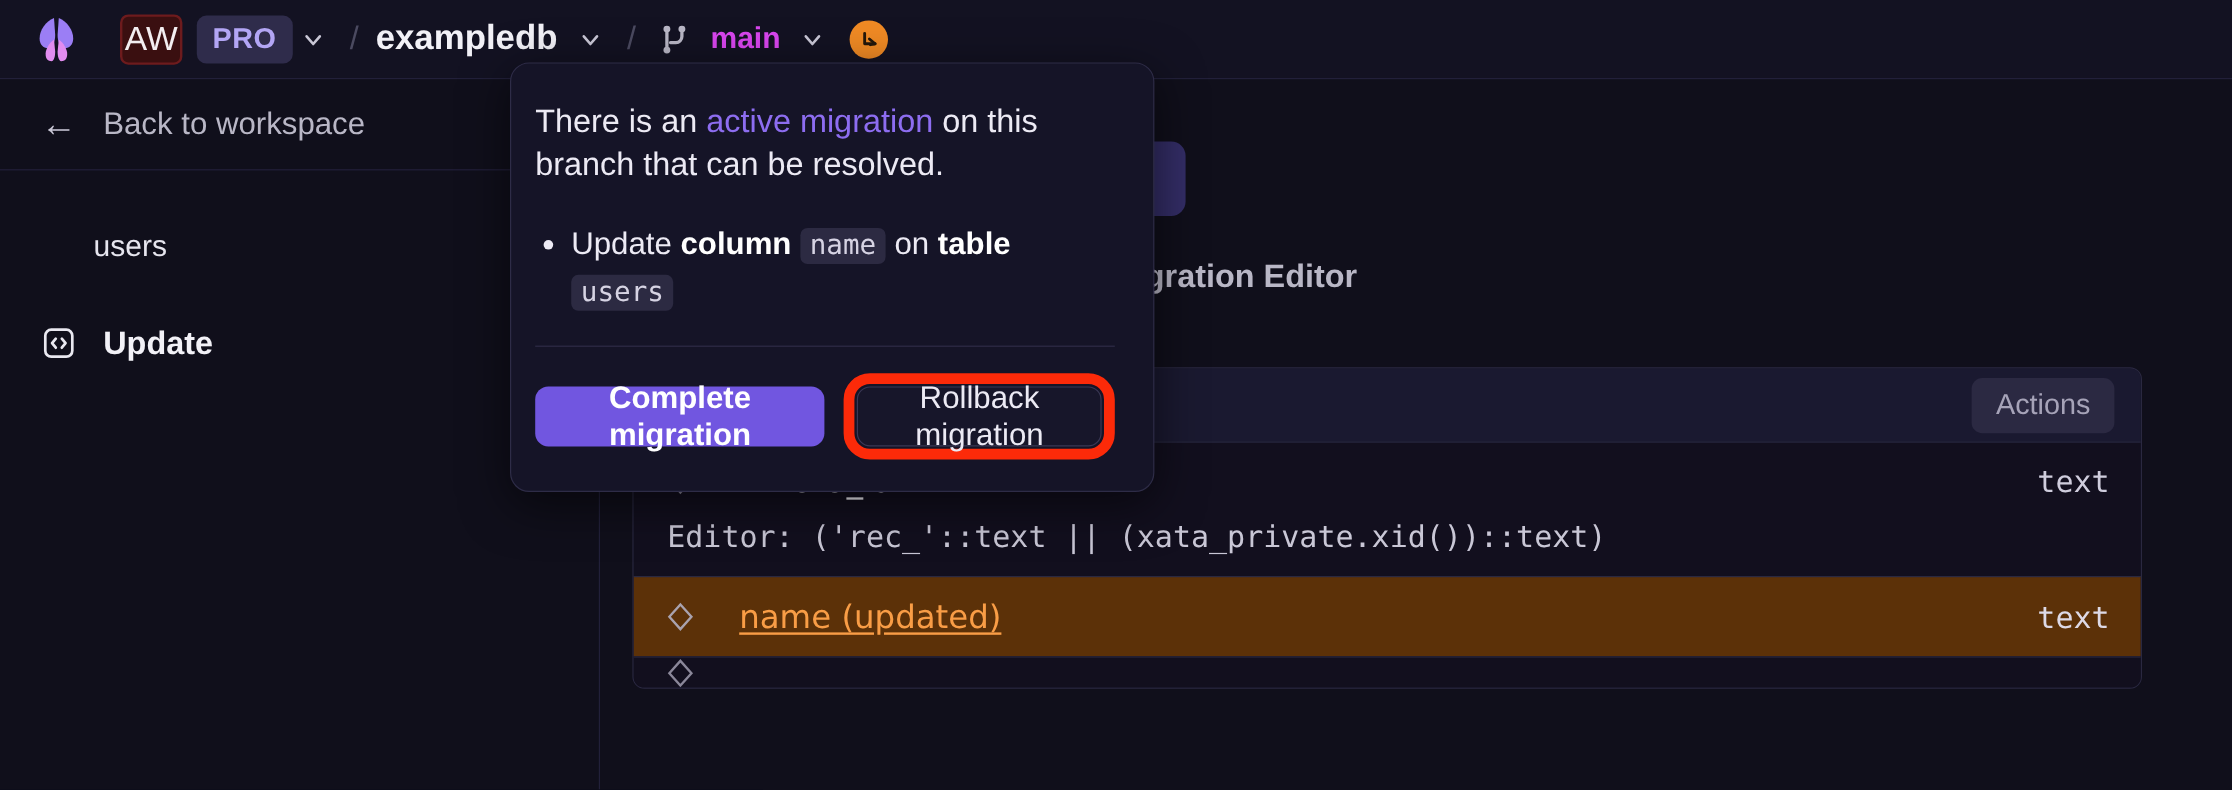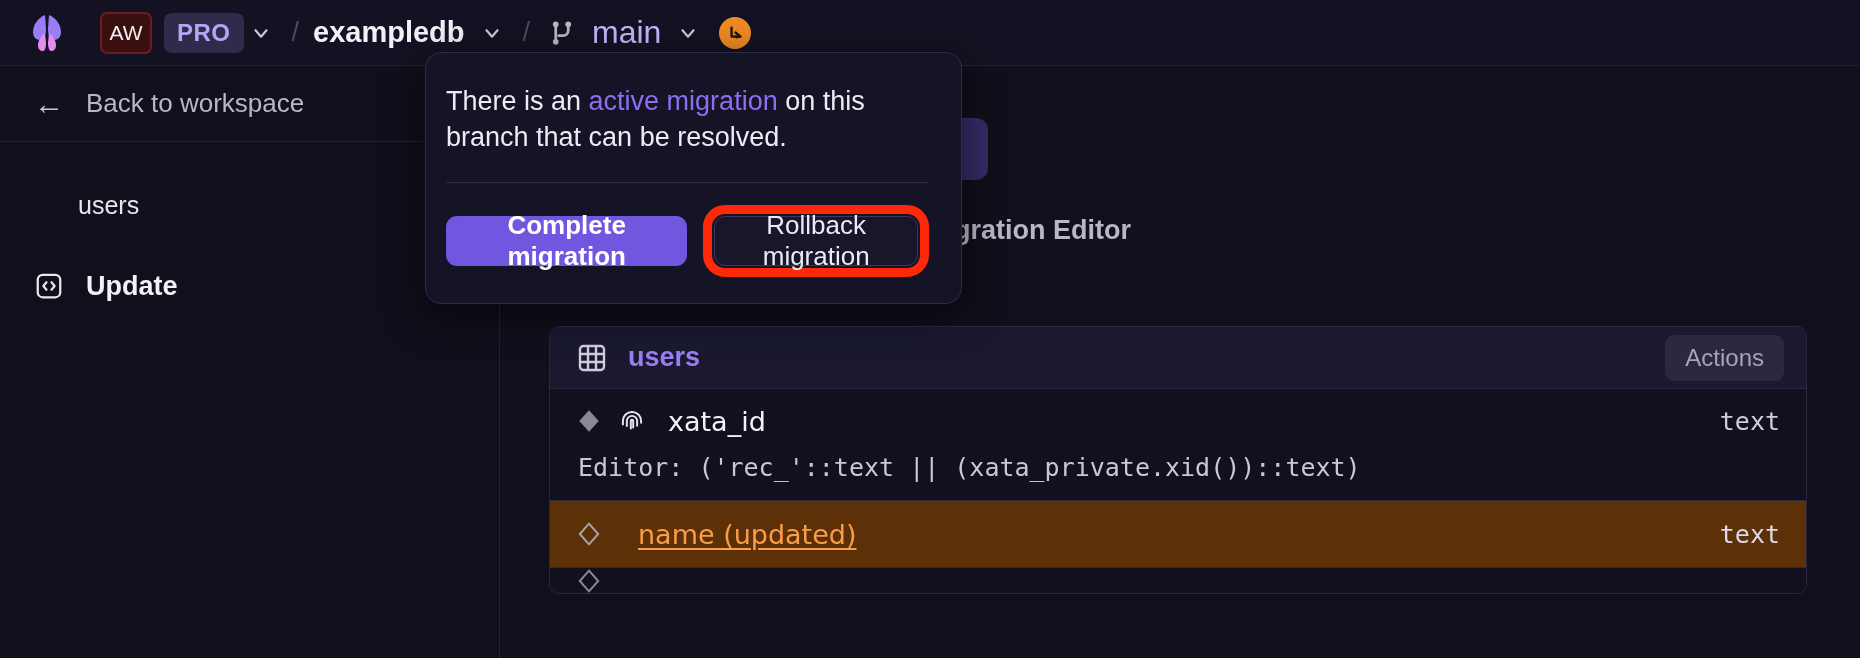--- a/index.html
+++ b/index.html
@@ -16,37 +16,37 @@
     position: absolute; left: 0; top: 0; width: 1860px; height: 66px;
     display: flex; align-items: center; padding-left: 22px; gap: 0;
     background: #131222;
     border-bottom: 1px solid #22203a;
     z-index: 5;
   }
   .logo { width: 50px; height: 42px; margin-right: 28px; flex: none; }
   .wsbadge {
     width: 52px; height: 42px; flex: none;
     background: #3a0f10; border: 2px solid #6d1b1d; border-radius: 7px;
-    color: #f3eef0; font-size: 21px; font-weight: 400;
+    color: #f3eef0; font-size: 28px; font-weight: 400;
     display: flex; align-items: center; justify-content: center;
     margin-right: 12px;
   }
   .probadge {
     height: 40px; flex: none; padding: 0 13px;
     background: #2f2c4b; border-radius: 8px;
     color: #b3a6f5; font-size: 24px; font-weight: 700; letter-spacing: .5px;
     display: flex; align-items: center; justify-content: center;
   }
   .chev { width: 34px; height: 34px; flex: none; display: flex; align-items: center; justify-content: center; color: #c9c7d6; }
   .chev svg { width: 22px; height: 22px; }
   .slash { color: #4b4a60; font-size: 27px; margin: 0 14px; flex: none; font-weight: 300; }
   .dbname { color: #f2f1f7; font-size: 29px; font-weight: 700; flex: none; }
   .branchicon { width: 36px; height: 36px; flex: none; color: #b9b7c6; margin-right: 12px; display: flex; align-items: center; justify-content: center; }
   .branchicon svg { width: 30px; height: 30px; }
-  .branchname { color: #c4b5fd; font-size: 32px; font-weight: 400; flex: none; }
+  .branchname { color: #d946ef; font-size: 25px; font-weight: 700; flex: none; }
   .pill-orange {
     width: 32px; height: 32px; border-radius: 50%; background: #f08a24;
     display: flex; align-items: center; justify-content: center; flex: none;
     margin-left: 14px; color: #23170a;
   }
   .pill-orange svg { width: 19px; height: 19px; }
 
   
   .sidebar {
     position: absolute; left: 0; top: 66px; width: 500px; height: 592px;
@@ -85,24 +85,23 @@
   }
 
   .tabs {
     position: absolute; left: 0; top: 128px; width: 100%; height: 72px;
     display: flex; align-items: center; gap: 78px; padding-left: 135px;
   }
   .tab { color: #b9b7c6; font-size: 27px; font-weight: 700; white-space: nowrap; }
 
   
   .tablecard {
-    position: absolute; left: 48px; top: 240px; width: 1258px;
+    position: absolute; left: 26px; top: 240px; width: 1258px;
     border: 1px solid #2a2840; border-radius: 10px; overflow: hidden;
     background: #141326;
-    margin-top: 20px;
   }
   .tbl-header {
     height: 62px; display: flex; align-items: center; padding: 0 22px 0 26px;
     background: #1a1930; border-bottom: 1px solid #2a2840;
   }
   .tbl-header .gicon { width: 32px; height: 32px; color: #cfcddd; margin-right: 20px; display: flex; }
   .tbl-header .gicon svg { width: 32px; height: 32px; }
   .tbl-header .tname { color: #9a7ef0; font-size: 27px; font-weight: 700; }
   .actions-btn {
     margin-left: auto; height: 46px; padding: 0 20px; border-radius: 9px;
@@ -333,20 +332,23 @@
 
     </div>
   </div>
 
   <div class="popover">
 
     <div class="pop-text">
       <span>There is an </span><span class="link">active migration</span><span> on this branch that can be resolved.</span>
     </div>
 
+    <ul class="pop-list">
+      <li><span>Update </span><b>column</b> <span class="code">name</span><span> on </span><b>table</b> <span class="code">users</span></li>
+    </ul>
 
     <div class="pop-sep"></div>
 
     <div class="pop-actions">
       <button class="btn-primary">Complete migration</button>
       <span class="btn-sec-wrap">
         <button class="btn-secondary">Rollback migration</button>
       </span>
     </div>
   </div>

